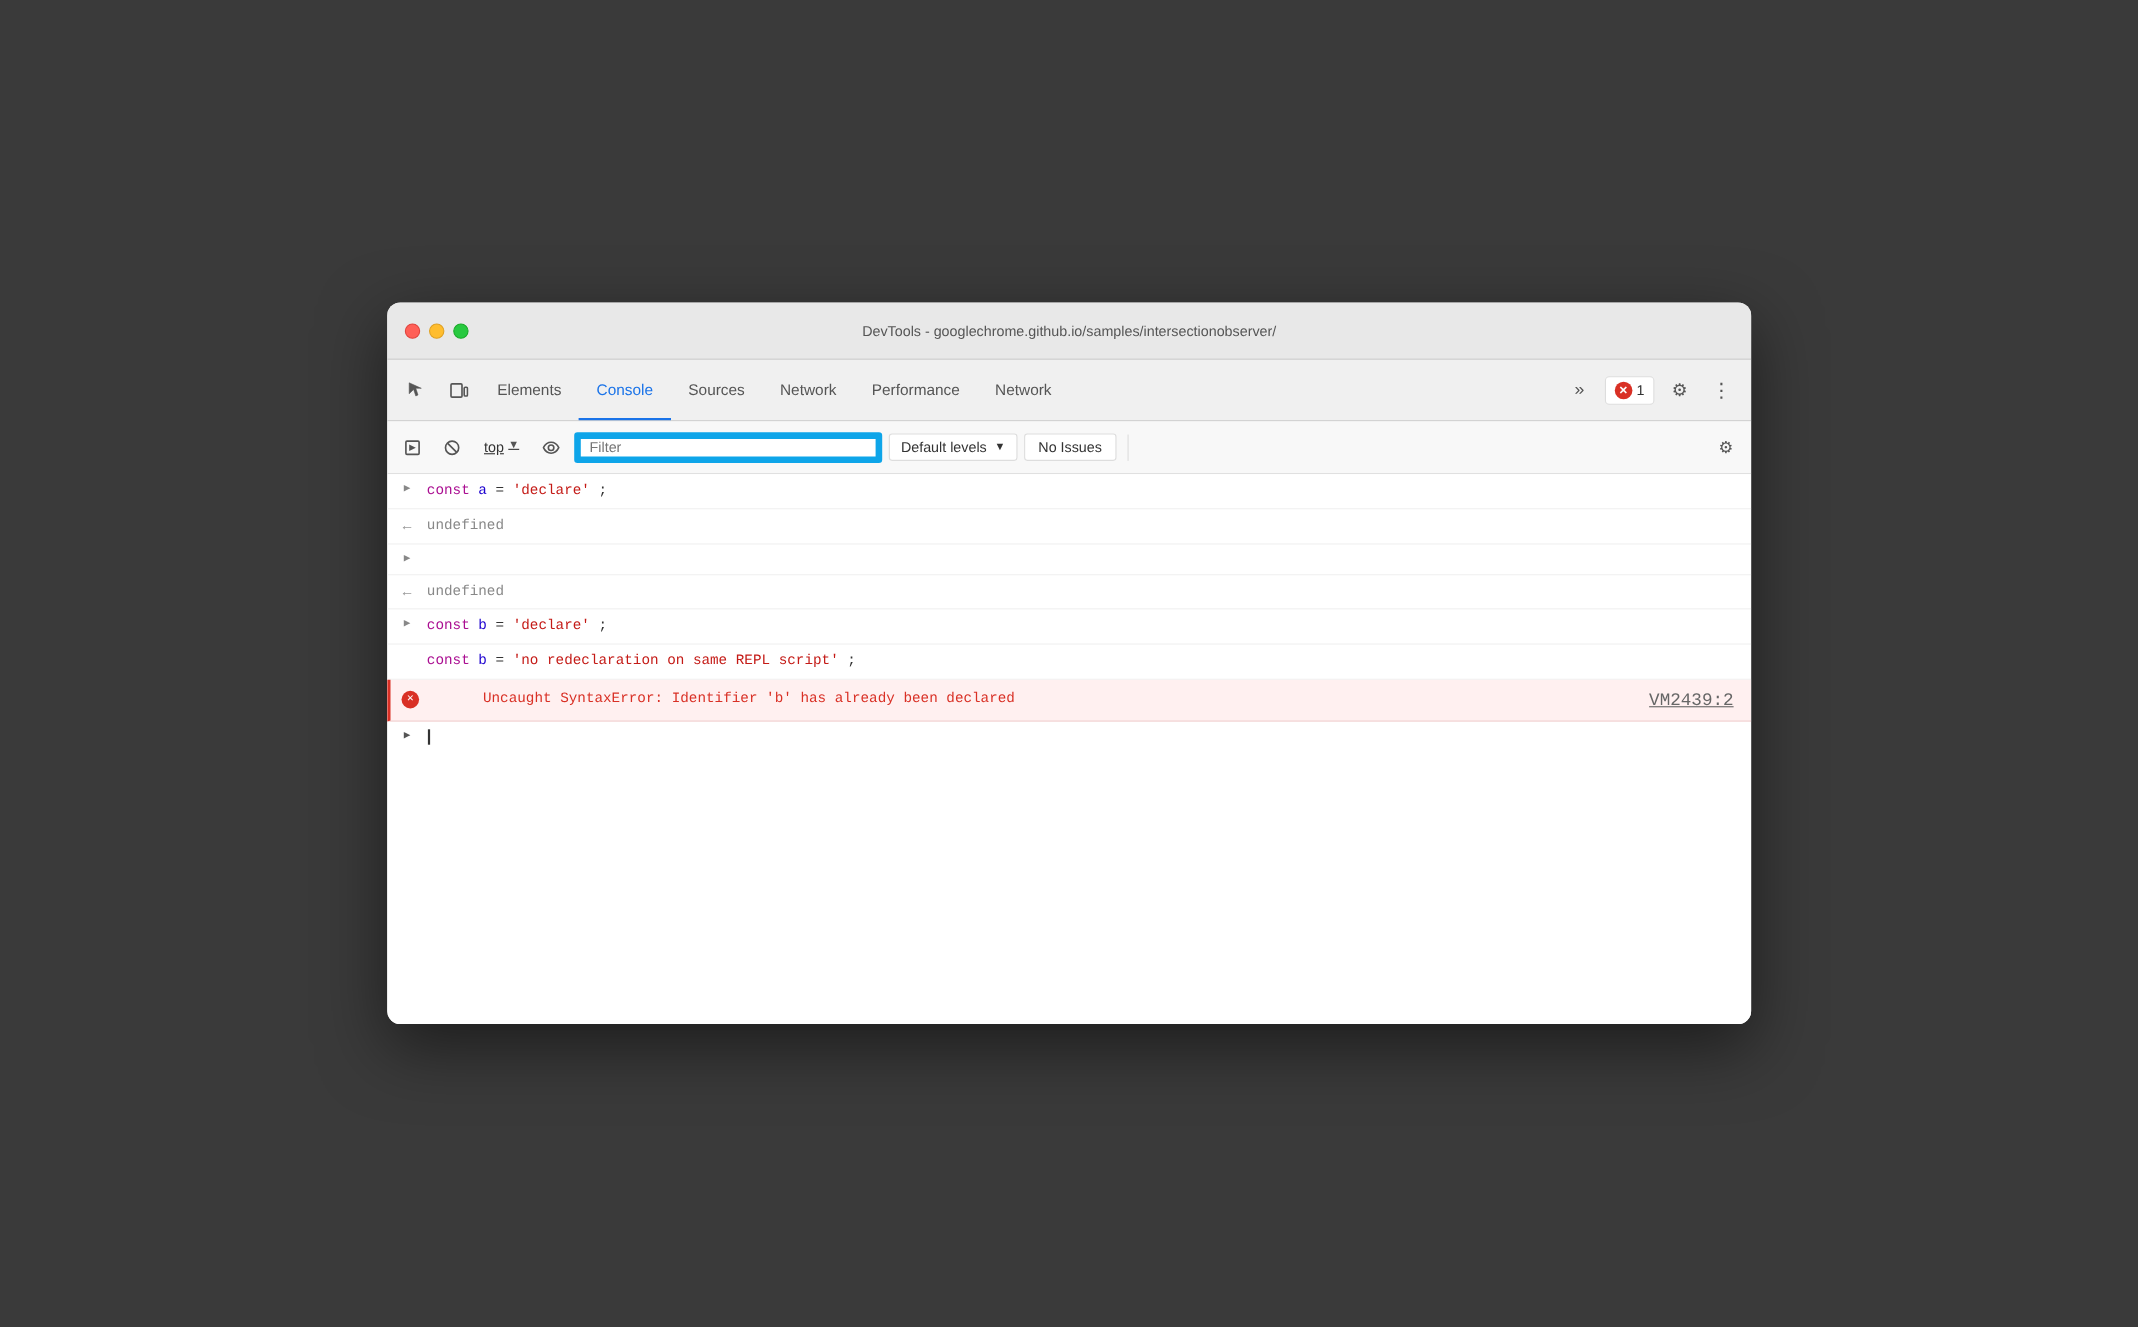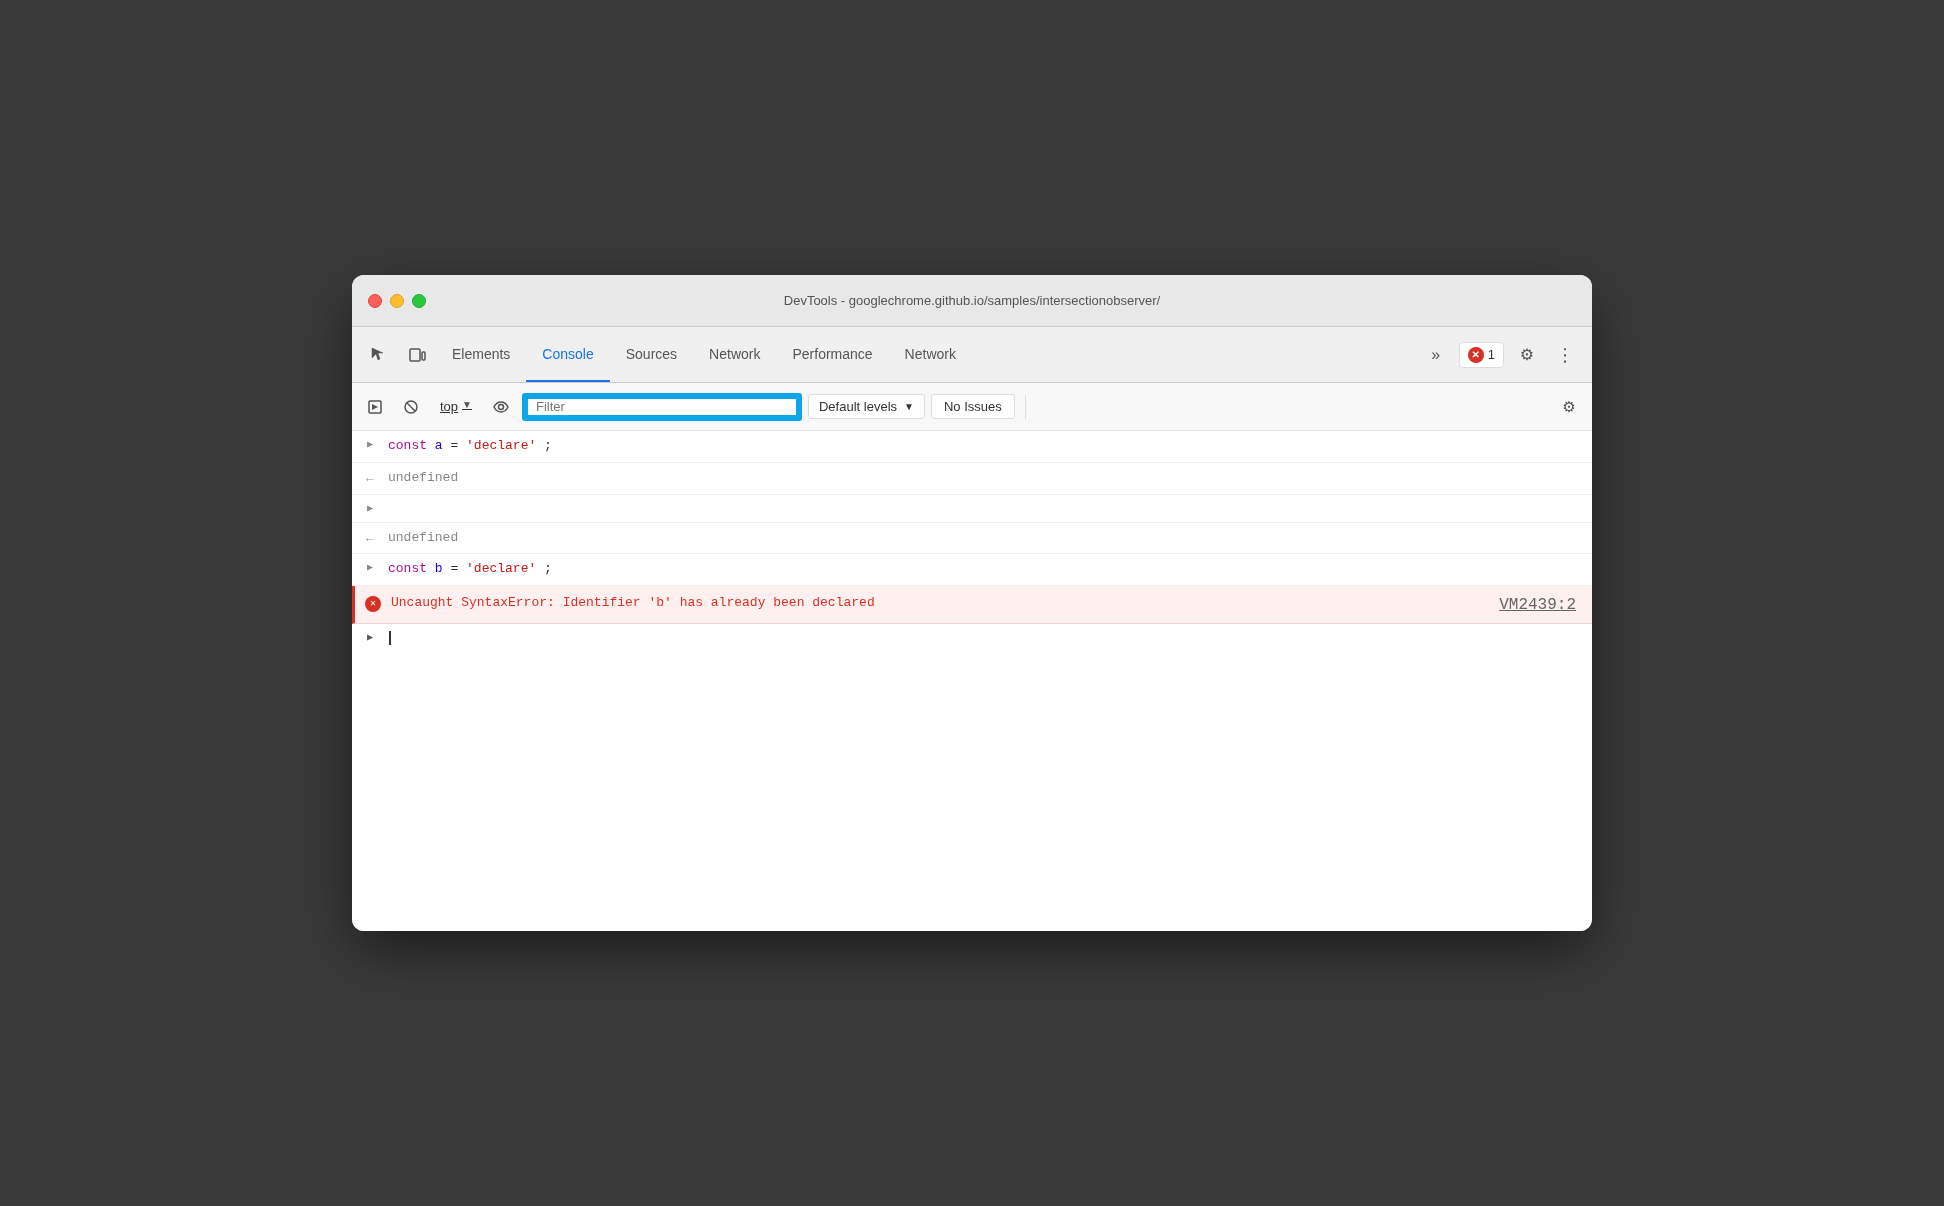--- a/index.html
+++ b/index.html
@@ -325,20 +325,21 @@
       font-size: 10px;
       font-weight: bold;
       flex-shrink: 0;
       margin: 3px 4px 0 4px;
     }
 
     .error-text {
       color: #d93025;
       flex: 1;
       padding: 3px 0;
+      margin-left: 48px;
     }
 
     .error-link {
       color: #666;
       font-size: 16px;
       text-decoration: underline;
       cursor: pointer;
       white-space: nowrap;
       padding: 3px 8px 0 0;
     }
@@ -506,20 +507,31 @@
       <div class="line-content">
         <span class="const-kw">const</span>
         <span class="punct"> </span>
         <span class="var-name">b</span>
         <span class="punct"> = </span>
         <span class="string-val">'declare'</span>
         <span class="punct">;</span>
       </div>
     </div>
 
+    <div class="console-line">
+      <div class="line-prefix"></div>
+      <div class="line-content">
+        <span class="const-kw">const</span>
+        <span class="punct"> </span>
+        <span class="var-name">b</span>
+        <span class="punct"> = </span>
+        <span class="string-val">'no redeclaration on same REPL script'</span>
+        <span class="punct">;</span>
+      </div>
+    </div>
 
     <div class="console-line error-line" style="display:flex; align-items:flex-start; padding: 4px 8px 4px 0; border-bottom: 1px solid #f0d0d0;">
       <div class="line-prefix" style="width:36px; display:flex; justify-content:center; align-items:flex-start; padding-top:3px;">
         <div class="error-icon">✕</div>
       </div>
       <div class="error-text">Uncaught SyntaxError: Identifier 'b' has already been declared</div>
       <div class="error-link">VM2439:2</div>
     </div>
 
     <div class="console-line" style="border-bottom: none;">

